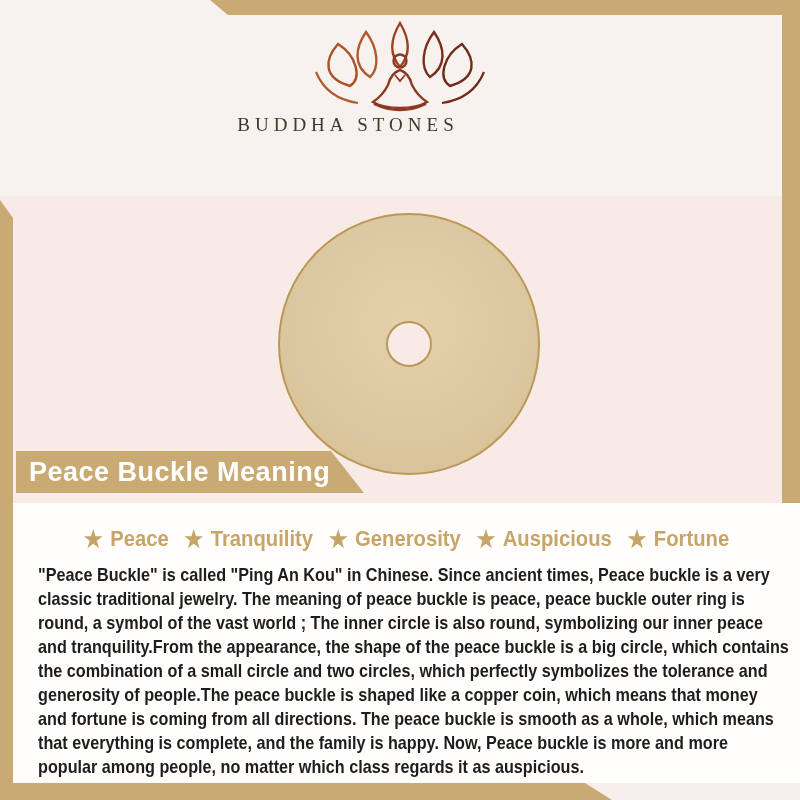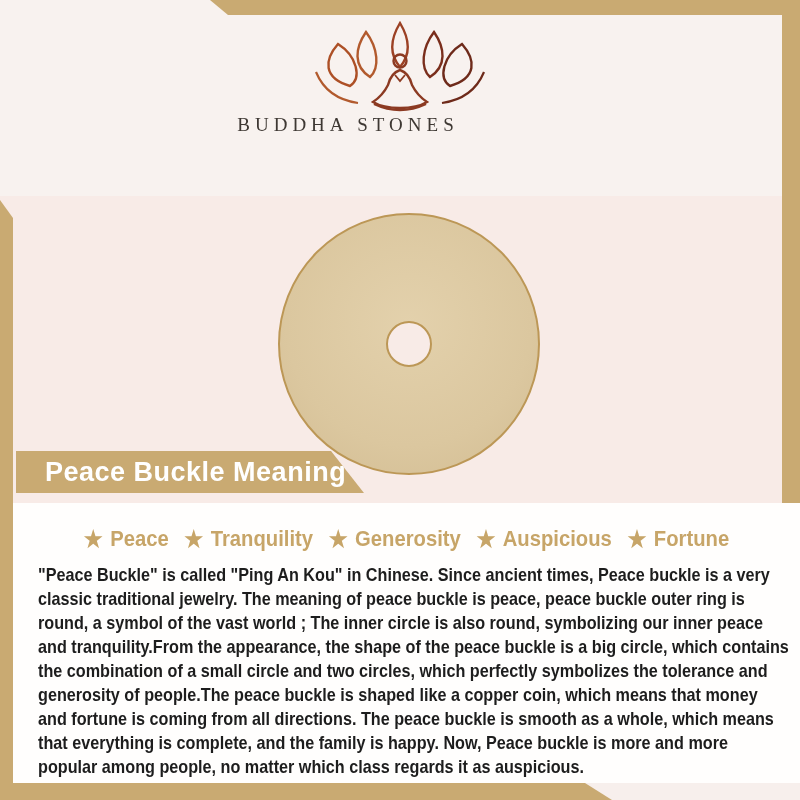--- a/index.html
+++ b/index.html
@@ -50,21 +50,21 @@
   .disc{position:absolute;left:278px;top:213px;width:262px;height:262px;border-radius:50%;
     border:2.5px solid var(--disc-border);
     background:radial-gradient(circle at 50% 42%,var(--disc-fill-light) 0%,var(--disc-fill) 62%,#d2bc92 100%);}
   .disc-hole{position:absolute;left:50%;top:50%;width:46px;height:46px;border-radius:50%;
     transform:translate(-50%,-50%);background:var(--mid-bg);border:2.5px solid var(--disc-border);}
 
   
   .banner{position:absolute;left:16px;top:451px;width:348px;height:42px;background:var(--tan);
     clip-path:polygon(0 0,315px 0,100% 100%,0 100%);
     display:flex;align-items:center;}
-  .banner-label{padding-left:29px;color:#fff;font-size:27px;font-weight:bold;letter-spacing:.5px;}
+  .banner-label{padding-left:13px;color:#fff;font-size:27px;font-weight:bold;letter-spacing:.5px;}
 
   
   .panel{position:absolute;left:13px;top:503px;width:787px;height:280px;background:var(--panel-bg);}
   .keywords{margin-top:23px;display:flex;justify-content:center;column-gap:17px;
     font-size:22px;font-weight:bold;color:var(--kw-gold);white-space:nowrap;
     transform:scaleX(.92);transform-origin:center top;}
   .kw{display:inline-flex;align-items:center;column-gap:8px;}
   .kw .star{font-size:23px;line-height:1;}
   .body-text{margin:11px 0 0 25px;width:860px;font-size:18.5px;font-weight:bold;
     line-height:24px;color:var(--ink);letter-spacing:0;

